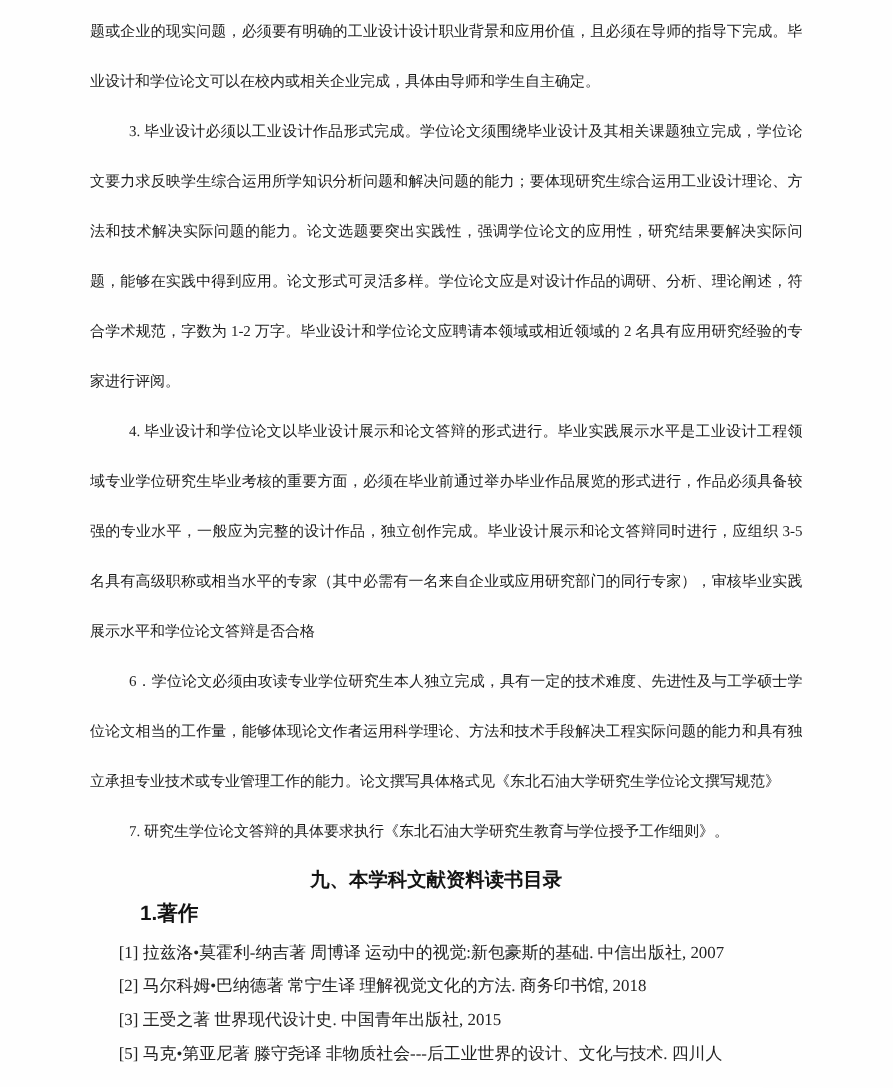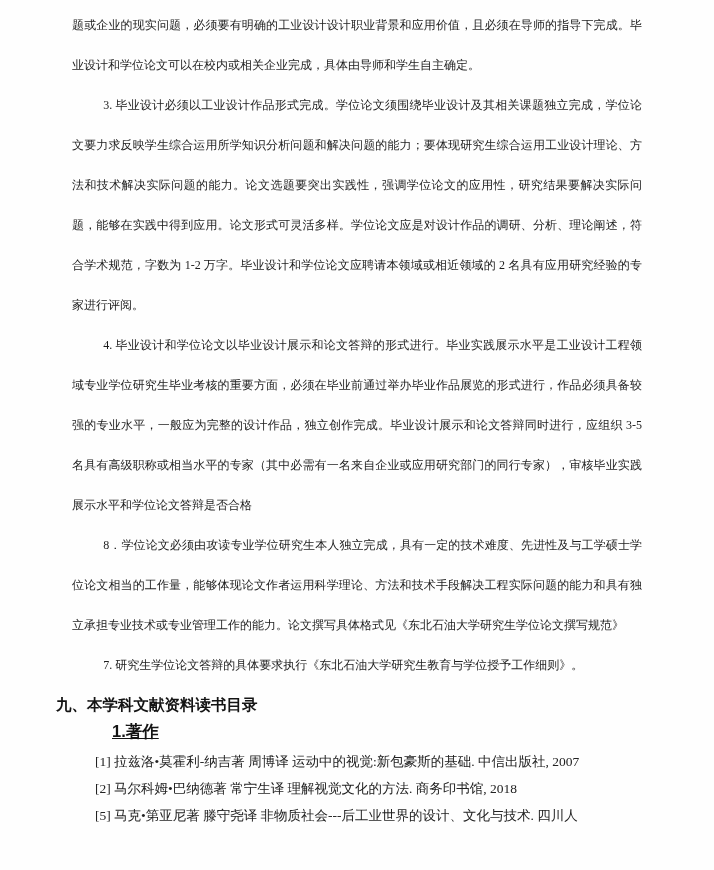--- a/index.html
+++ b/index.html
@@ -31,29 +31,29 @@
   .doc-body p.indent {
     text-indent: 2.6em;
   }
   .section-heading {
     margin: 8px 0 0 -16px;
     font-family: "Liberation Sans", sans-serif;
     font-weight: bold;
     font-size: 15.5px;
     line-height: 24px;
     color: #141414;
+    text-align: center;
   }
   .sub-heading {
     margin: 2px 0 0 40px;
     font-family: "Liberation Sans", sans-serif;
     font-weight: bold;
     font-size: 16.5px;
     line-height: 25px;
     color: #141414;
-    text-decoration: underline;
   }
   .reference-list {
     margin: 4px 0 0 23px;
   }
   .reference-item {
     font-size: 13.5px;
     line-height: 27px;
     white-space: nowrap;
     color: #222222;
   }
@@ -64,28 +64,29 @@
 <div class="page">
   <div class="doc-body">
 
     <p>题或企业的现实问题，必须要有明确的工业设计设计职业背景和应用价值，且必须在导师的指导下完成。毕业设计和学位论文可以在校内或相关企业完成，具体由导师和学生自主确定。</p>
 
     <p class="indent">3. 毕业设计必须以工业设计作品形式完成。学位论文须围绕毕业设计及其相关课题独立完成，学位论文要力求反映学生综合运用所学知识分析问题和解决问题的能力；要体现研究生综合运用工业设计理论、方法和技术解决实际问题的能力。论文选题要突出实践性，强调学位论文的应用性，研究结果要解决实际问题，能够在实践中得到应用。论文形式可灵活多样。学位论文应是对设计作品的调研、分析、理论阐述，符合学术规范，字数为 1-2 万字。毕业设计和学位论文应聘请本领域或相近领域的 2 名具有应用研究经验的专家进行评阅。</p>
 
     <p class="indent">4. 毕业设计和学位论文以毕业设计展示和论文答辩的形式进行。毕业实践展示水平是工业设计工程领域专业学位研究生毕业考核的重要方面，必须在毕业前通过举办毕业作品展览的形式进行，作品必须具备较强的专业水平，一般应为完整的设计作品，独立创作完成。毕业设计展示和论文答辩同时进行，应组织 3-5 名具有高级职称或相当水平的专家（其中必需有一名来自企业或应用研究部门的同行专家），审核毕业实践展示水平和学位论文答辩是否合格</p>
 
 
-    <p class="indent">8．学位论文必须由攻读专业学位研究生本人独立完成，具有一定的技术难度、先进性及与工学硕士学位论文相当的工作量，能够体现论文作者运用科学理论、方法和技术手段解决工程实际问题的能力和具有独立承担专业技术或专业管理工作的能力。论文撰写具体格式见《东北石油大学研究生学位论文撰写规范》</p>
+    <p class="indent">6．学位论文必须由攻读专业学位研究生本人独立完成，具有一定的技术难度、先进性及与工学硕士学位论文相当的工作量，能够体现论文作者运用科学理论、方法和技术手段解决工程实际问题的能力和具有独立承担专业技术或专业管理工作的能力。论文撰写具体格式见《东北石油大学研究生学位论文撰写规范》</p>
 
     <p class="indent">7. 研究生学位论文答辩的具体要求执行《东北石油大学研究生教育与学位授予工作细则》。</p>
 
     <div class="section-heading">九、本学科文献资料读书目录</div>
 
     <div class="sub-heading">1.著作</div>
 
     <div class="reference-list">
       <div class="reference-item">[1] 拉兹洛•莫霍利-纳吉著  周博译  运动中的视觉:新包豪斯的基础. 中信出版社, 2007</div>
       <div class="reference-item">[2] 马尔科姆•巴纳德著  常宁生译  理解视觉文化的方法. 商务印书馆, 2018</div>
+      <div class="reference-item">[3] 王受之著  世界现代设计史. 中国青年出版社, 2015</div>
       <div class="reference-item">[5] 马克•第亚尼著  滕守尧译  非物质社会---后工业世界的设计、文化与技术. 四川人</div>
     </div>
 
   </div>
 </div>
 
 </body></html>

